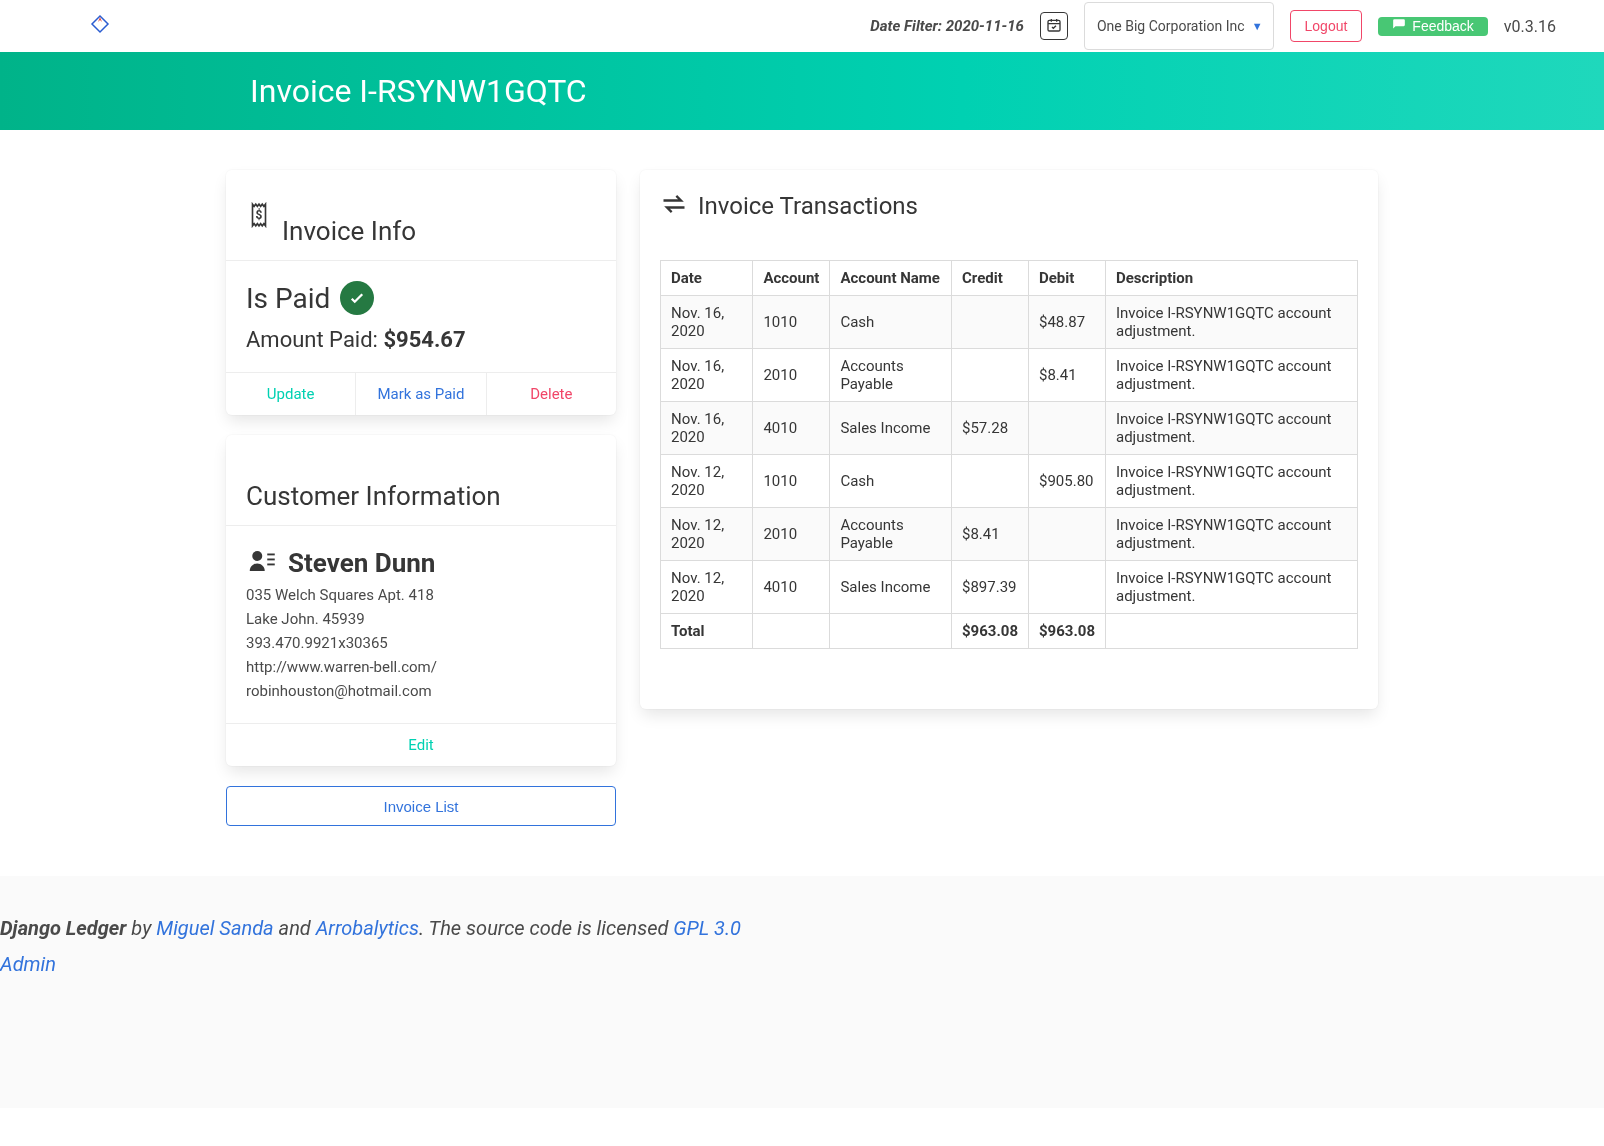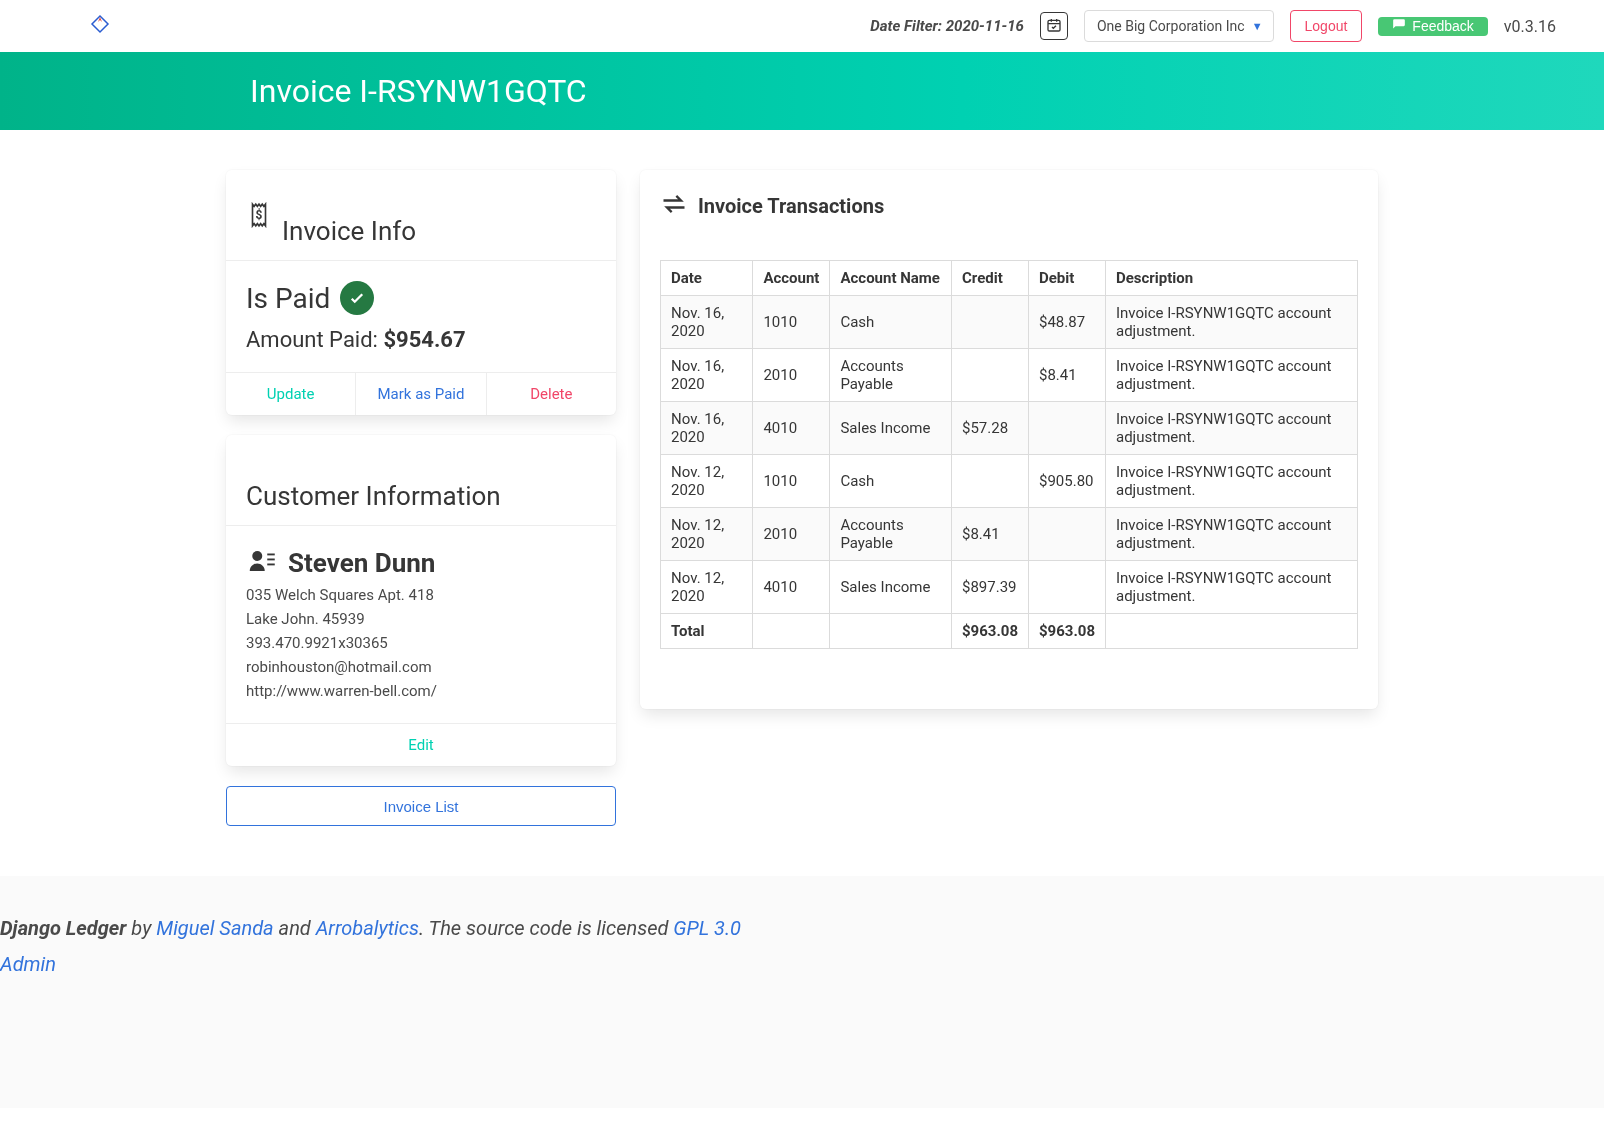--- a/index.html
+++ b/index.html
@@ -5,21 +5,21 @@
     * { margin: 0; padding: 0; box-sizing: border-box; }
     body { font-family: -apple-system, BlinkMacSystemFont, "Segoe UI", Roboto, "Helvetica Neue", Arial, sans-serif; color: #363636; background: #fff; }
     
     
     .topbar { display: flex; align-items: center; justify-content: space-between; padding: 8px 48px; height: 52px; }
     .topbar-left { display: flex; align-items: center; }
     .logo { width: 24px; height: 24px; margin-left: 40px; }
     .topbar-right { display: flex; align-items: center; gap: 16px; }
     .date-filter { font-style: italic; font-weight: 700; color: #4a4a4a; font-size: 15px; }
     .calendar-btn { width: 28px; height: 28px; border: 1.5px solid #363636; border-radius: 4px; display: flex; align-items: center; justify-content: center; background: #fff; cursor: pointer; }
-    .entity-select { height: 32px; border: 1px solid #dbdbdb; border-radius: 4px; padding: 0 28px 0 12px; background: #fff; color: #4a4a4a; font-size: 14px; position: relative; display: flex; align-items: center; cursor: pointer; }
+    .entity-select { height: 48px; border: 1px solid #dbdbdb; border-radius: 4px; padding: 0 28px 0 12px; background: #fff; color: #4a4a4a; font-size: 14px; position: relative; display: flex; align-items: center; cursor: pointer; }
     .entity-select .chevron { position: absolute; right: 10px; color: #3273dc; font-size: 11px; }
     .logout-btn { height: 32px; padding: 0 14px; border: 1px solid #f14668; border-radius: 4px; color: #f14668; background: #fff; font-size: 14px; cursor: pointer; }
     .feedback-btn { height: 19px; padding: 0 14px; border: none; border-radius: 4px; background: #48c774; color: #fff; font-size: 14px; display: flex; align-items: center; gap: 6px; cursor: pointer; }
     .version { color: #4a4a4a; font-size: 16px; }
     
     
     .hero { background: linear-gradient(90deg, #00b389 0%, #00d1b2 60%, #1fd8bc 100%); padding: 20px 0; }
     .hero-inner { max-width: 1200px; margin: 0 auto; padding: 0 48px; }
     .hero h1 { color: #fff; font-weight: 400; font-size: 32px; }
     
@@ -49,21 +49,21 @@
     
     .cust-name-row { display: flex; align-items: center; gap: 12px; }
     .cust-name-row h3 { font-weight: 700; font-size: 26px; }
     .cust-details { margin-top: 3px; color: #4a4a4a; font-size: 15px; line-height: 1.6; }
     
     .invoice-list-btn { width: 100%; height: 40px; border: 1px solid #3273dc; border-radius: 4px; background: #fff; color: #3273dc; font-size: 15px; cursor: pointer; }
     
     
     .trans-card { background: #fff; border-radius: 6px; box-shadow: 0 0.5em 1em -0.125em rgba(10,10,10,.1), 0 0 0 1px rgba(10,10,10,.02); padding: 0 0 60px 0; }
     .trans-header { padding: 20px 20px 18px 20px; display: flex; align-items: center; gap: 10px; }
-    .trans-header h2 { font-weight: 700; font-size: 20px; }
+    .trans-header h2 { font-weight: 400; font-size: 24px; }
     
     table { width: calc(100% - 40px); margin: 20px 20px 0 20px; border-collapse: collapse; font-size: 15px; }
     th, td { text-align: left; padding: 8px 10px; border: 1px solid #dbdbdb; }
     th { font-weight: 700; color: #363636; background: #fff; }
     tbody tr:nth-child(odd) { background: #fafafa; }
     tbody tr:last-child { font-weight: 700; background: #fff; }
     tbody tr:last-child td { font-weight: 700; }
     
     
     .footer { background: #fafafa; padding: 40px 0 120px 0; margin-top: 10px; text-align: left; color: #4a4a4a; font-size: 20px; font-style: italic; }
@@ -164,22 +164,22 @@
               <rect x="17" y="10" width="6" height="1.5"></rect>
               <rect x="17" y="14" width="6" height="1.5"></rect>
             </svg>
           </span>
           <h3>Steven Dunn</h3>
         </div>
         <div class="cust-details">
           <div>035 Welch Squares Apt. 418</div>
           <div>Lake John. 45939</div>
           <div>393.470.9921x30365</div>
+          <div>http://www.warren-bell.com/</div>
           <div>robinhouston@hotmail.com</div>
-          <div>http://www.warren-bell.com/</div>
         </div>
       </div>
       <div class="card-footer">
         <a class="card-footer-item txt-teal">Edit</a>
       </div>
     </div>
 
     <button class="invoice-list-btn">Invoice List</button>
 
   </div>

